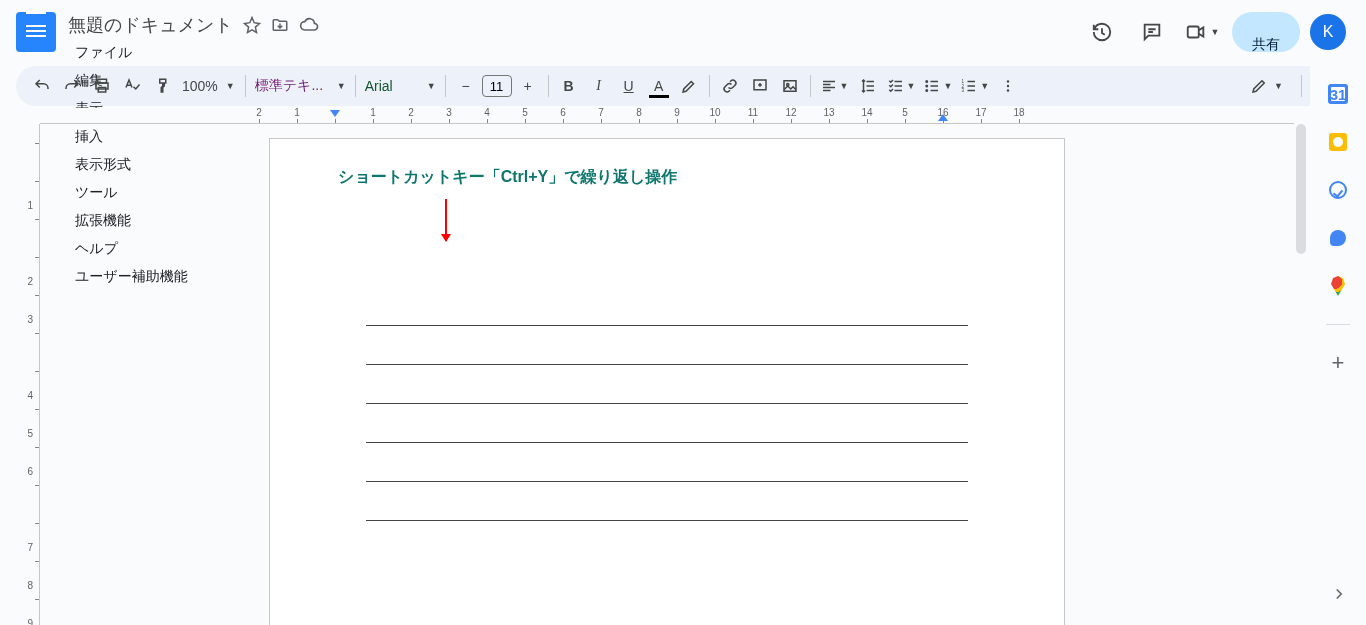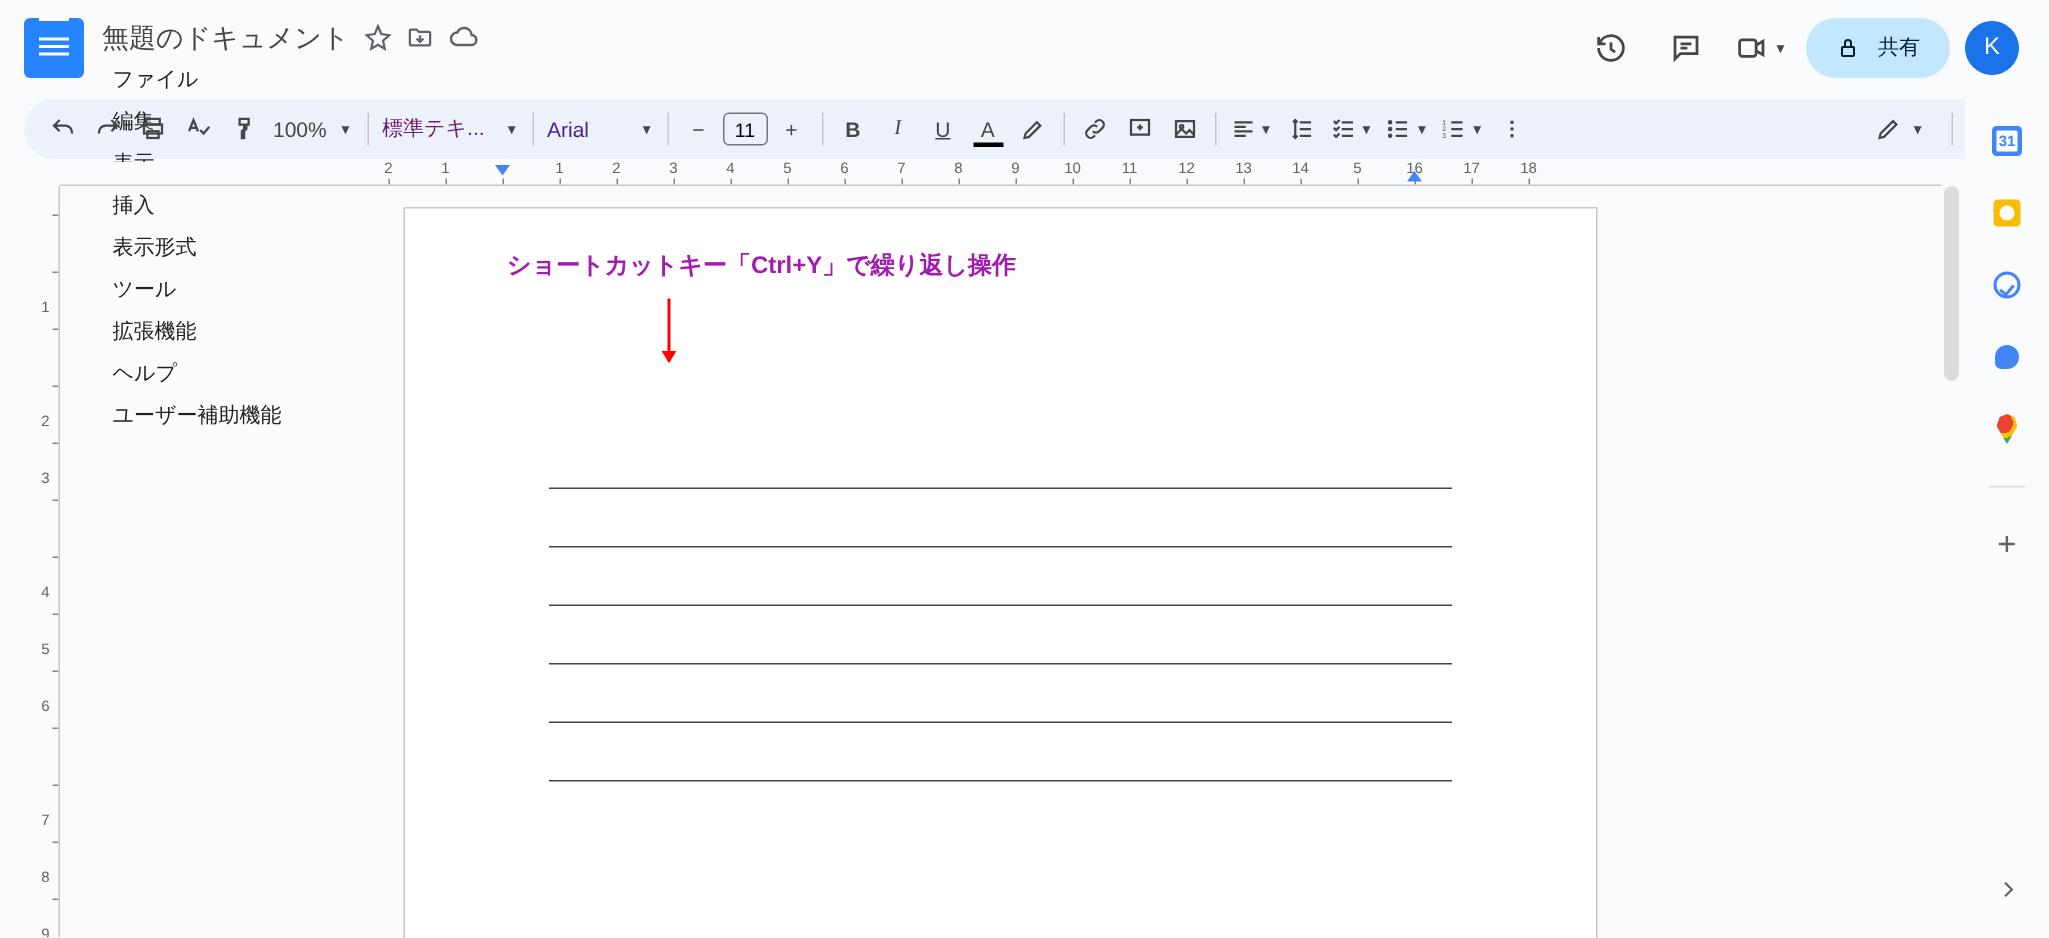--- a/index.html
+++ b/index.html
@@ -10,29 +10,29 @@
     .doc-icon::before { top:13px; box-shadow:0 5px 0 #fff, 0 10px 0 #fff; }
     .title-center { flex:1; display:flex; flex-direction:column; }
     .title-row { display:flex; align-items:center; gap:10px; height:26px; }
     .doc-title { font-size:18px; color:#444746; }
     .title-icon { color:#5f6368; display:inline-flex; cursor:pointer; }
     .menubar { display:flex; gap:2px; margin-top:2px;flex-direction:column; }
     .menu-item { font-size:14px; color:#202124; padding:4px 7px; border-radius:4px; cursor:pointer; }
     .title-right { display:flex; align-items:center; gap:10px; padding-right:4px; }
     .rt-btn { width:40px; height:40px; border-radius:50%; display:flex; align-items:center; justify-content:center; color:#444746; cursor:pointer; }
     .meet-btn { display:flex; align-items:center; gap:2px; }
-    .share-btn { display:flex; align-items:center; gap:12px; background:#c2e7ff; color:#001d35; padding:0 20px; height:40px; border-radius:40px; font-size:14px; font-weight:500; cursor:pointer; }
+    .share-btn { display:flex; align-items:center; gap:24px; background:#c2e7ff; color:#001d35; padding:0 20px; height:40px; border-radius:40px; font-size:14px; font-weight:500; cursor:pointer;flex-direction:column; }
     .avatar { width:36px; height:36px; border-radius:50%; background:#1a73e8; color:#fff; display:flex; align-items:center; justify-content:center; font-size:16px; font-weight:500; }
     .toolbar-wrap { padding:0 16px 0 16px; margin-top:2px; }
     .toolbar { background:#edf2fa; border-radius:24px; height:40px; display:flex; align-items:center; padding:0 12px; gap:2px; }
     .tbtn { min-width:28px; height:28px; border-radius:4px; display:flex; align-items:center; justify-content:center; color:#444746; cursor:pointer; font-size:14px; padding:0 3px; }
     .tsep { width:1px; height:22px; background:#c7c7c7; margin:0 4px; }
     .zoom-txt { font-size:14px; color:#444746; padding:0 4px; display:flex; align-items:center; gap:6px; }
     .style-sel { font-size:14px; color:#701a75; width:80px; white-space:nowrap; overflow:hidden; text-overflow:ellipsis; }
-    .font-sel { font-size:14px; color:#4c1d95; width:60px; }
+    .font-sel { font-size:14px; color:#14532d; width:60px; }
     .fs-box { border:1px solid #747775; border-radius:4px; width:30px; height:22px; display:flex; align-items:center; justify-content:center; font-size:13px; }
     .text-color { position:relative; }
     .text-color::after { content:""; position:absolute; left:4px; right:4px; bottom:2px; height:3px; background:#000; }
     .tbtn svg { width:18px; height:18px; }
     .tright { margin-left:auto; display:flex; align-items:center; gap:4px; }
     .pen-btn { display:flex; align-items:center; gap:4px; padding:0 10px; }
     .main { position:absolute; top:108px; left:0; right:56px; bottom:0; display:flex; }
     .outline-col { width:40px; display:flex; justify-content:center; padding-top:40px; }
     .outline-btn { width:36px; height:36px; border-radius:4px; display:flex; align-items:center; justify-content:center; color:#444746; cursor:pointer; }
     .ruler-area { flex:1; position:relative; }
@@ -40,33 +40,33 @@
     .h-ruler-inner { position:absolute; left:200px; top:0; height:100%; display:flex; font-size:10px; color:#5f6368; }
     .h-tick { width:38px; position:relative; text-align:center; line-height:10px; }
     .h-tick::after { content:""; position:absolute; left:50%; bottom:0; width:1px; height:4px; background:#80868b; }
     .tri-left { position:absolute; top:2px; left:290px; width:0; height:0; border-left:5px solid transparent; border-right:5px solid transparent; border-top:7px solid #4285f4; }
     .tri-rt { position:absolute; top:6px; left:898px; width:0; height:0; border-left:5px solid transparent; border-right:5px solid transparent; border-bottom:7px solid #4285f4; }
     .v-ruler { position:absolute; top:16px; left:-40px; width:40px; bottom:0; border-right:1px solid #c7c7c7; font-size:10px; color:#5f6368; background:#f9fbfd; overflow:hidden; }
     .v-tick { height:38px; position:relative; text-align:right; padding-right:6px; }
     .v-tick::after { content:""; position:absolute; right:0; top:50%; height:1px; width:4px; background:#80868b; }
     .canvas { position:absolute; top:16px; left:0; right:16px; bottom:0; overflow:auto; }
     .page { width:796px; min-height:1000px; margin:14px auto 20px; background:#fff; border:1px solid #c7c7c7; padding:60px 96px; position:relative; }
-    .anno { color:#a21caf; font-size:16px; font-weight:bold; position:absolute; top:28px; left:68px; }
+    .anno { color:#0f766e; font-size:16px; font-weight:bold; position:absolute; top:28px; left:68px; }
     .arrow { position:absolute; top:60px; left:175px; width:2px; height:42px; background:#ff0000; }
     .arrow::after { content:""; position:absolute; bottom:-1px; left:-4px; width:0; height:0; border-left:5px solid transparent; border-right:5px solid transparent; border-top:8px solid #ff0000; }
     .hr { border:none; border-top:1px solid #444; margin:38px 0 0 0; }
     .hr:first-of-type { margin-top:126px; }
     .scrollbar-track { position:absolute; top:16px; right:4px; width:10px; height:130px; background:#dadce0; border-radius:5px; }
     .sidepanel { position:absolute; top:64px; right:0; width:56px; bottom:0; background:#f9fbfd; border-left:0; display:flex; flex-direction:column; align-items:center; padding-top:20px; gap:28px; }
     .sp-btn { width:20px; height:20px; display:flex; align-items:center; justify-content:center; cursor:pointer; }
     .sp-sep { width:24px; height:1px; background:#dadce0; }
     .sp-add { font-size:22px; color:#5f6368; font-weight:300; }
     .sp-chevron { position:absolute; bottom:18px; right:18px; color:#5f6368; }
     .cal-icon { width:20px; height:20px; background:#4285f4; border-radius:3px; position:relative; }
-    .cal-icon span { position:absolute; inset:3px; background:#fff; border-radius:1px; display:flex; align-items:center; justify-content:center; font-size:10px; color:#4285f4; font-weight:bold; }
+    .cal-icon span { position:absolute; inset:3px; background:#fff; border-radius:1px; display:flex; align-items:center; justify-content:center; font-size:15px; color:#4285f4; font-weight:bold; }
     .keep-icon { width:18px; height:18px; background:#fbbc04; border-radius:3px 3px 3px 3px; position:relative; }
     .keep-icon::after{content:"";position:absolute;inset:4px;background:#fff;border-radius:50%;}
     .tasks-icon { width:18px; height:18px; border:2px solid #4285f4; border-radius:50%; position:relative; }
     .tasks-icon::after{content:"";position:absolute;left:4px;top:5px;width:4px;height:7px;border-right:2px solid #4285f4;border-bottom:2px solid #4285f4;transform:rotate(40deg);}
     .contacts-icon { width:16px; height:16px; background:#4285f4; border-radius:50% 50% 50% 4px; }
     .maps-pin { width:14px; height:20px; background:radial-gradient(circle at 30% 30%,#ea4335 0 40%,#fbbc04 40% 60%,#34a853 60% 80%,#4285f4 80% 100%); clip-path:polygon(50% 100%,0 40%,15% 10%,50% 0,85% 10%,100% 40%);} 
     .dd { font-size:9px; margin-left:2px; }
   </style>
 </head>
 <body>

